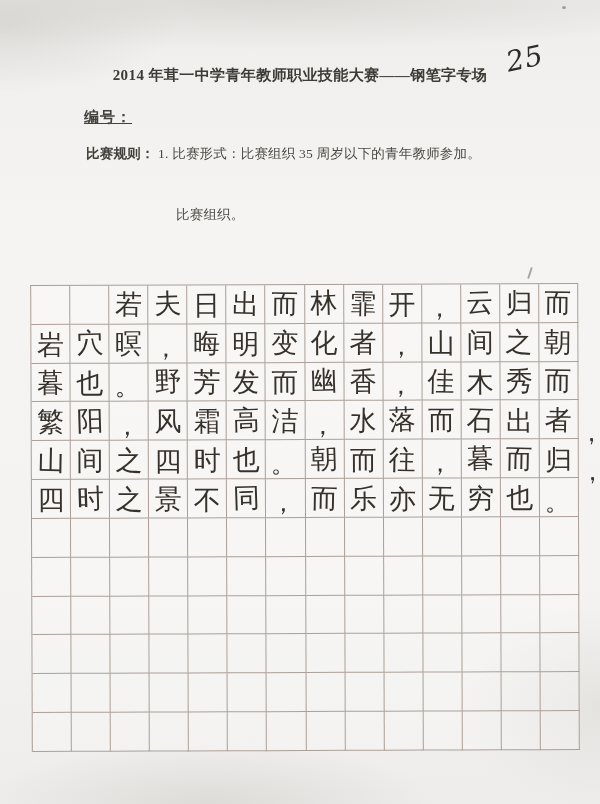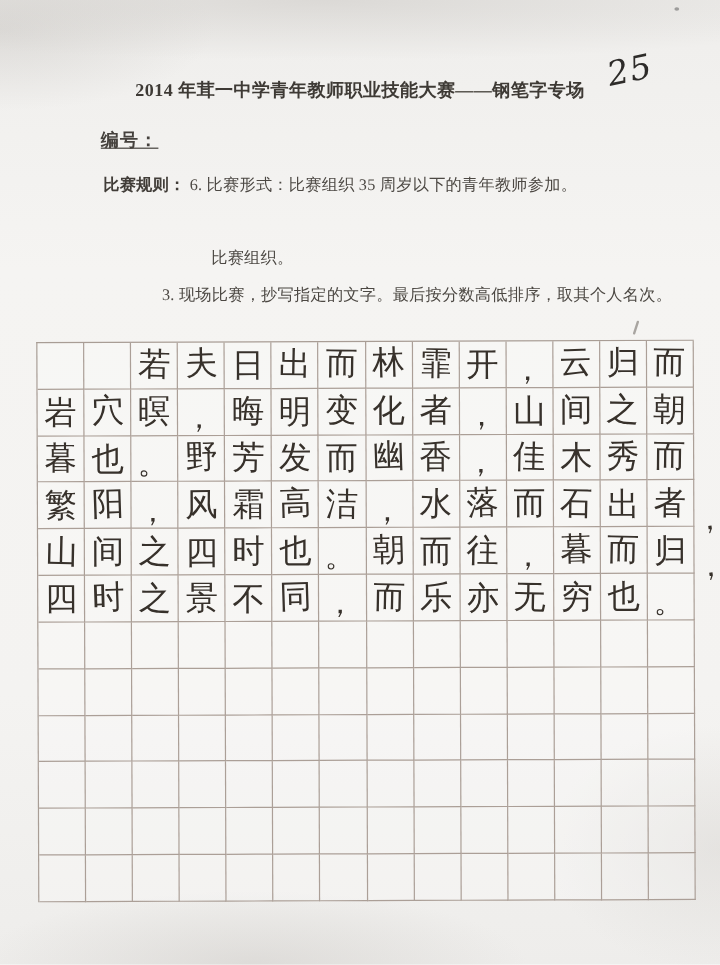--- a/index.html
+++ b/index.html
@@ -83,27 +83,26 @@
   <div class="speck"></div>
 
   <div class="score">25</div>
 
   <div class="title print">2014 年茸一中学青年教师职业技能大赛——钢笔字专场</div>
 
   <div class="id-label print">编号：</div>
 
   <div class="rule rule1">
     <span class="lbl">比赛规则：</span>
-    <span>6. 比赛形式：比赛组织 35 周岁以下的青年教师参加。</span>
+    <span>1. 比赛形式：比赛组织 35 周岁以下的青年教师参加。</span>
   </div>
 
 
   <div class="rule rule2b">比赛组织。</div>
 
-  <div class="rule rule3">3. 现场比赛，抄写指定的文字。最后按分数高低排序，取其个人名次。</div>
 
   <div class="pen-mark"></div>
 
   <div class="grid" style="grid-template-columns: repeat(14, 1fr); grid-template-rows: repeat(12, 1fr);">
       <div class="cell"></div>
       <div class="cell"></div>
       <div class="cell">
         <span class="hw">若</span>
       </div>
       <div class="cell">

